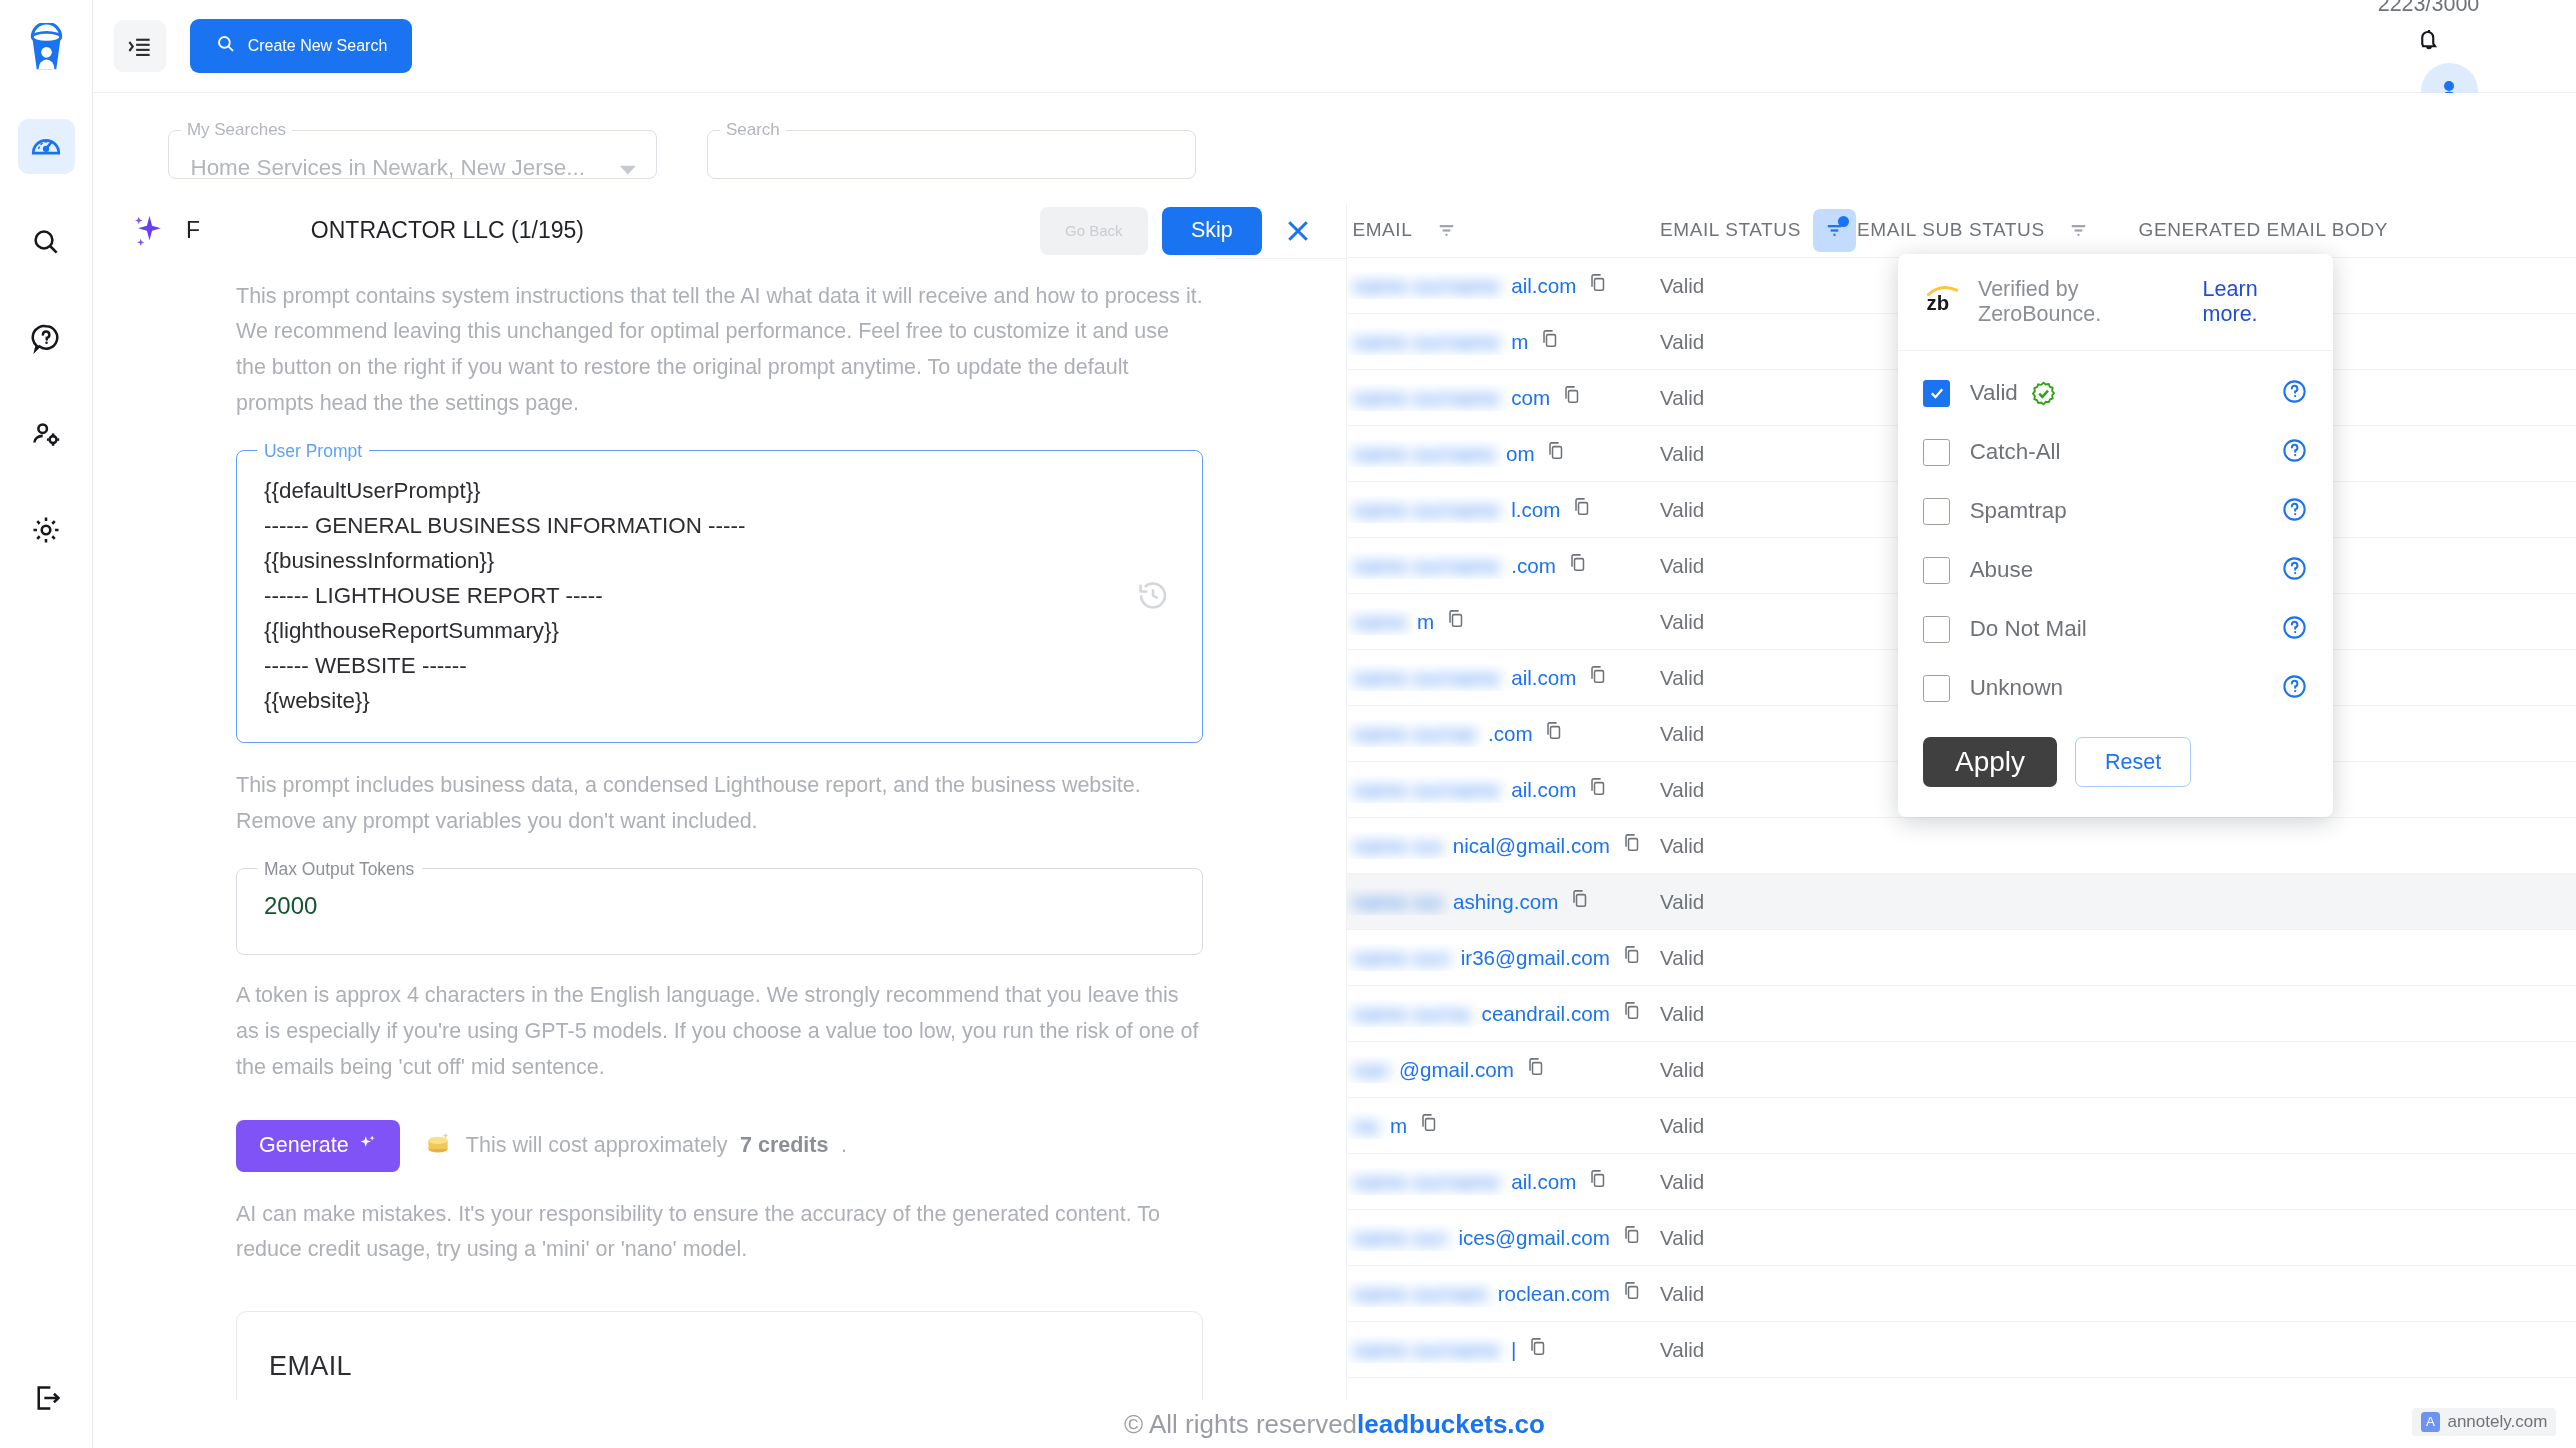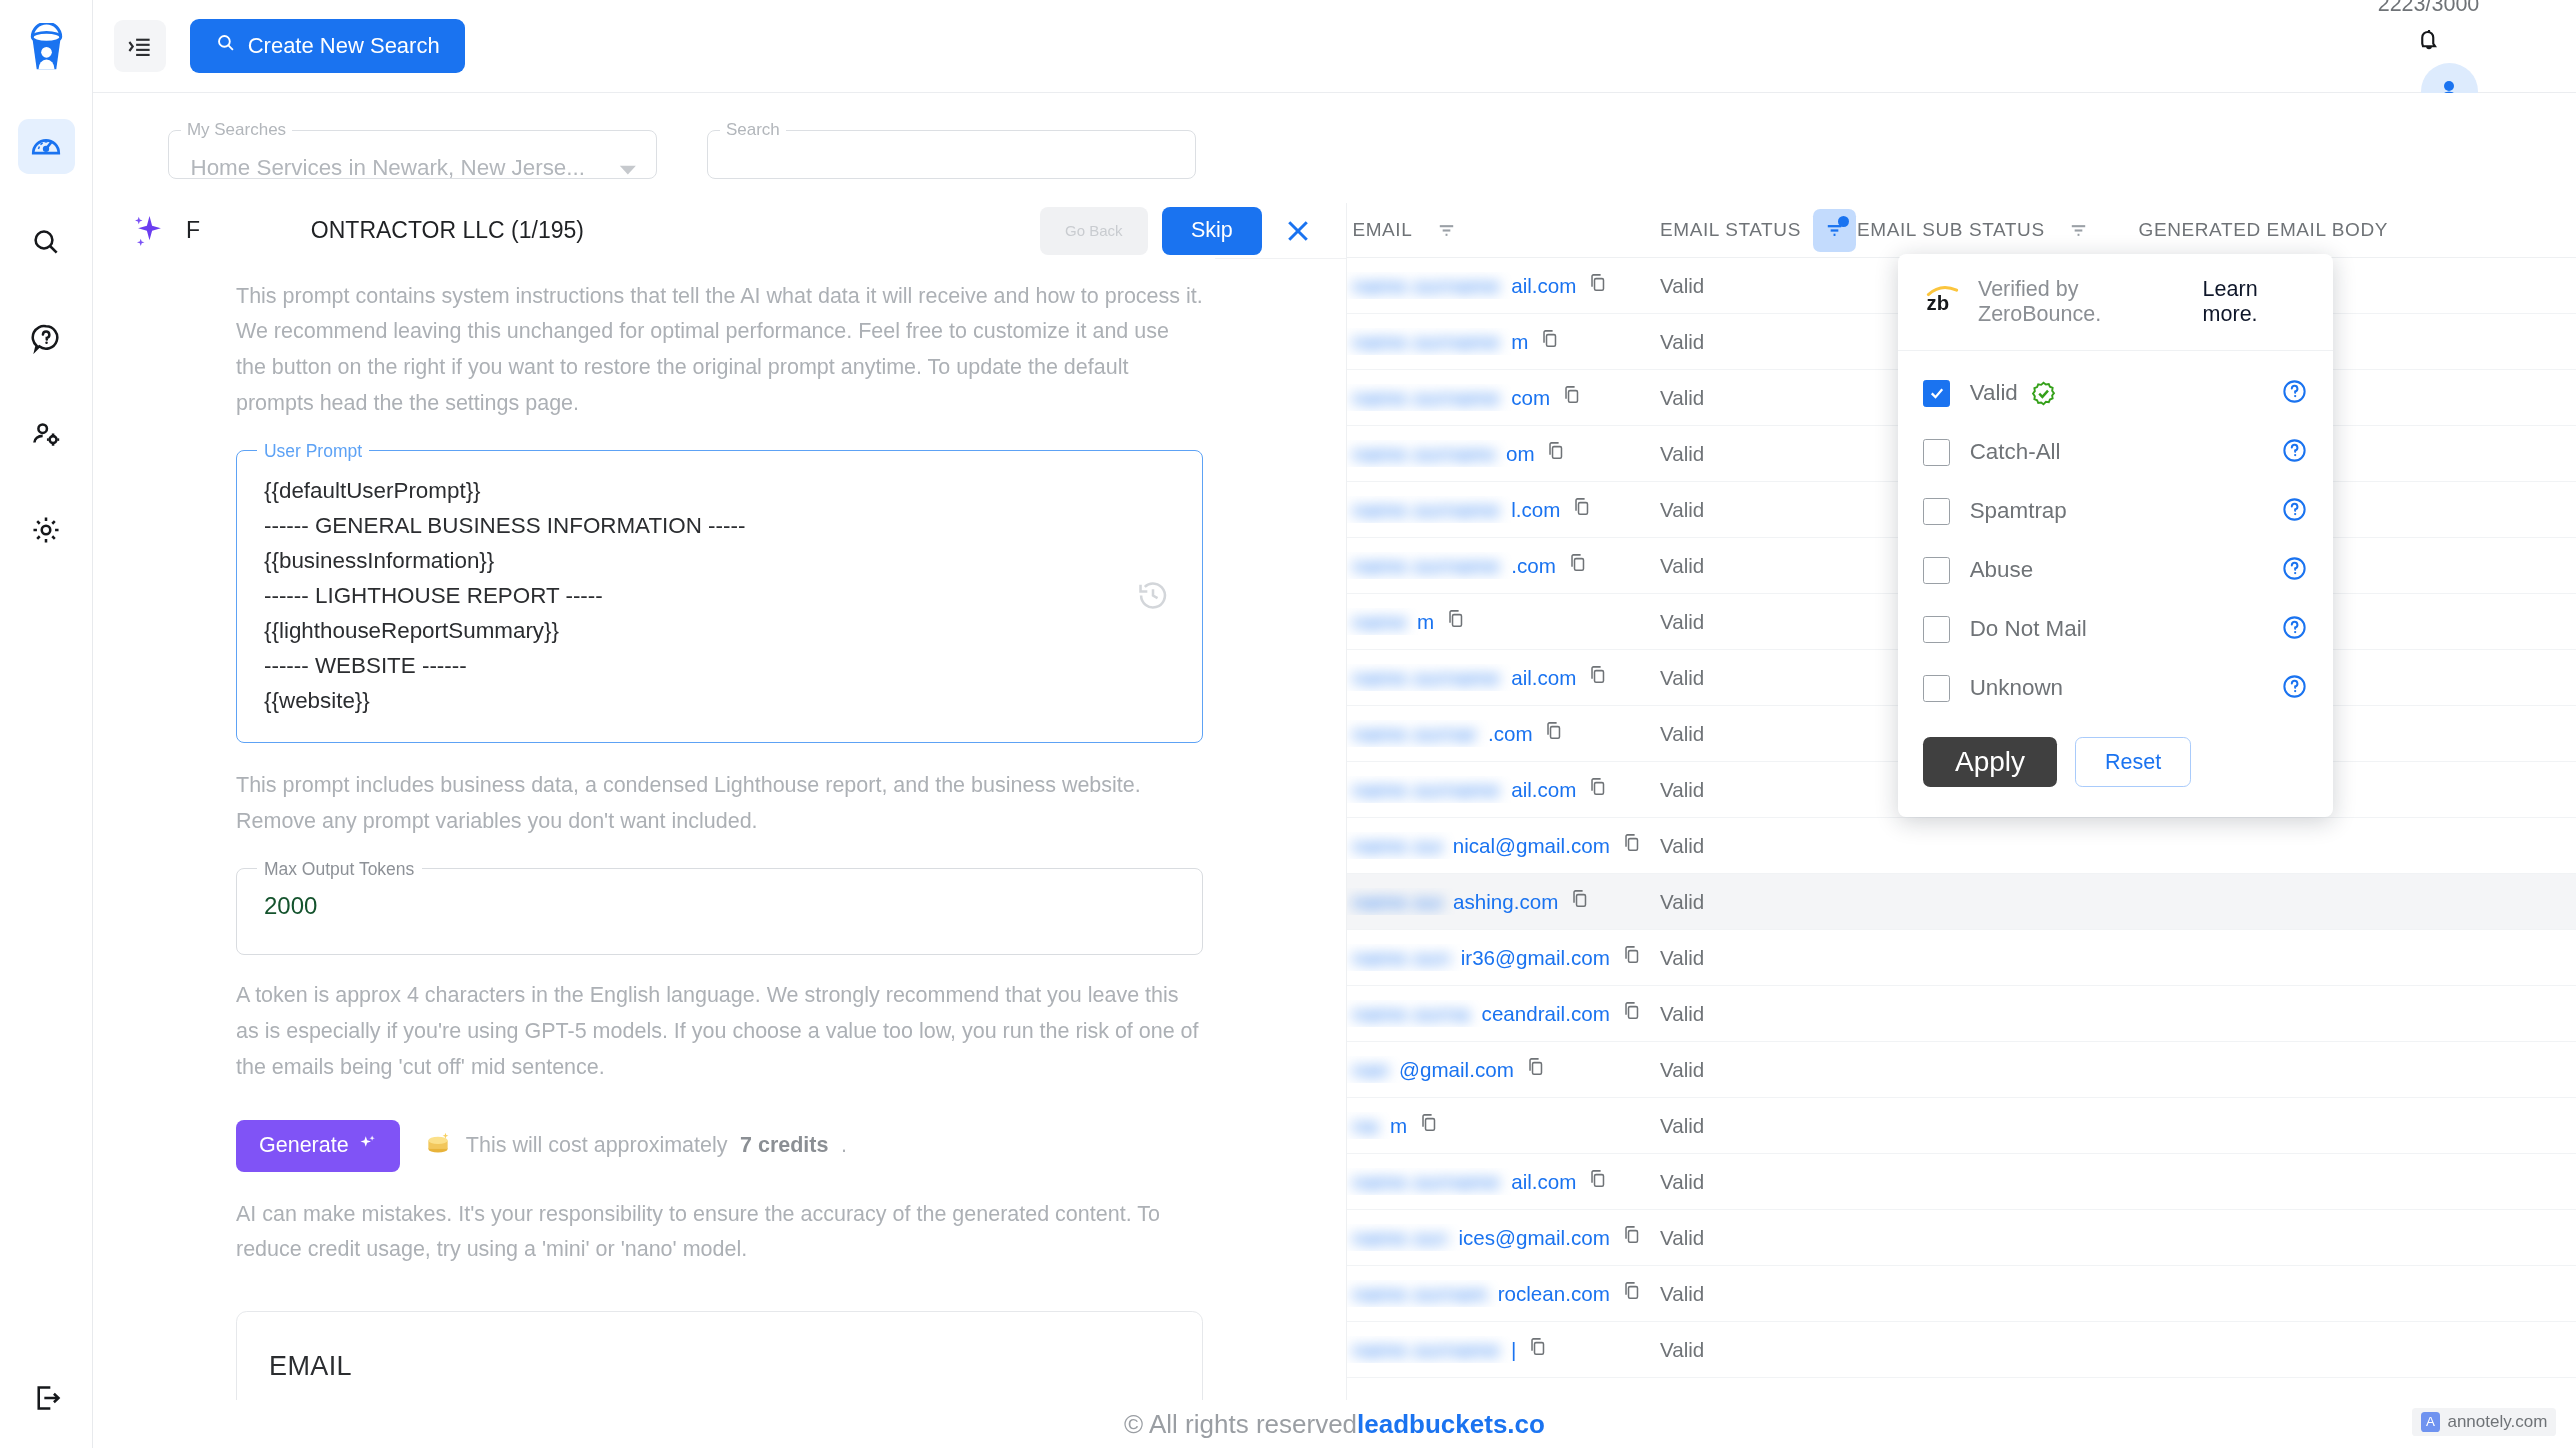--- a/index.html
+++ b/index.html
@@ -22,21 +22,21 @@
     display:flex; justify-content:center; }
 
   
   .topbar{ position:absolute; left:93px; top:0; right:0; height:93px;
     background:#fff; border-bottom:0.9px solid #ebedf0; display:flex;
     align-items:center; }
   .collapse-btn{ margin-left:20.6px; width:52px; height:52px; border-radius:9px;
     background:#f4f5f7; display:flex; align-items:center; justify-content:center;
     cursor:pointer; }
   .create-btn{ margin-left:24px; height:54px; background:#1a73f0; color:#fff;
-    border:none; border-radius:9px; padding:0 25px; font-size:22px;
+    border:none; border-radius:9px; padding:0 25px; font-size:16px;
     display:flex; align-items:center; gap:11.6px; cursor:pointer;
     font-family:"Liberation Sans", sans-serif; }
   .topbar-right{ margin-left:auto; display:flex; align-items:center;
     gap:8px; padding-right:26px;flex-direction:column; }
   .credit-bar{ width:179px; height:11.6px; border-radius:6.3px; background:#b9d4fb;
     overflow:hidden; margin-right:23px; }
   .credit-bar span{ display:block; height:100%; background:#1a73f0; border-radius:6.3px; }
   .credit-text{ font-size:21.5px; color:#6f7377; margin-right:41px; }
   .bell{ margin-right:41px; cursor:pointer; display:flex; }
   .avatar{ width:57px; height:57px; border-radius:50%; background:#ddebfd;
@@ -130,21 +130,21 @@
   .copy-ic{ flex:none; cursor:pointer; }
   .cell-status{ width:215px; color:#6f7377; padding-left:18px; }
   .cell-sub{ flex:1; }
 
   
   .dd{ position:absolute; left:1898px; top:254px; width:435px;
     background:#fff; border-radius:8px;
     box-shadow:0 4.5px 23px rgba(20,28,45,.20); z-index:40; }
   .dd-head{ display:flex; align-items:center; gap:16px; padding:23px 25px;
     border-bottom:0.9px solid #eff1f3; font-size:21.5px; color:#8b8f94; }
-  .dd-head a{ color:#0f172a; text-decoration:none; cursor:pointer; }
+  .dd-head a{ color:#1d4ed8; text-decoration:none; cursor:pointer; }
   .dd-list{ padding:12.5px 25px 3.6px 25px; }
   .dd-row{ display:flex; align-items:center; height:59px; cursor:pointer; }
   .cb{ width:27px; height:27px; border:1.8px solid #9aa0a6; border-radius:2.7px;
     flex:none; }
   .cb.on{ background:#1a73f0; border-color:#1a73f0; display:flex;
     align-items:center; justify-content:center; }
   .dd-label{ margin-left:19.7px; font-size:22.4px; color:#6f7377; }
   .dd-q{ margin-left:auto; cursor:pointer; }
   .dd-foot{ display:flex; gap:18px; padding:16px 25px 30px 25px; }
   .apply{ background:#404040; color:#fff; border:none; border-radius:7.2px;

